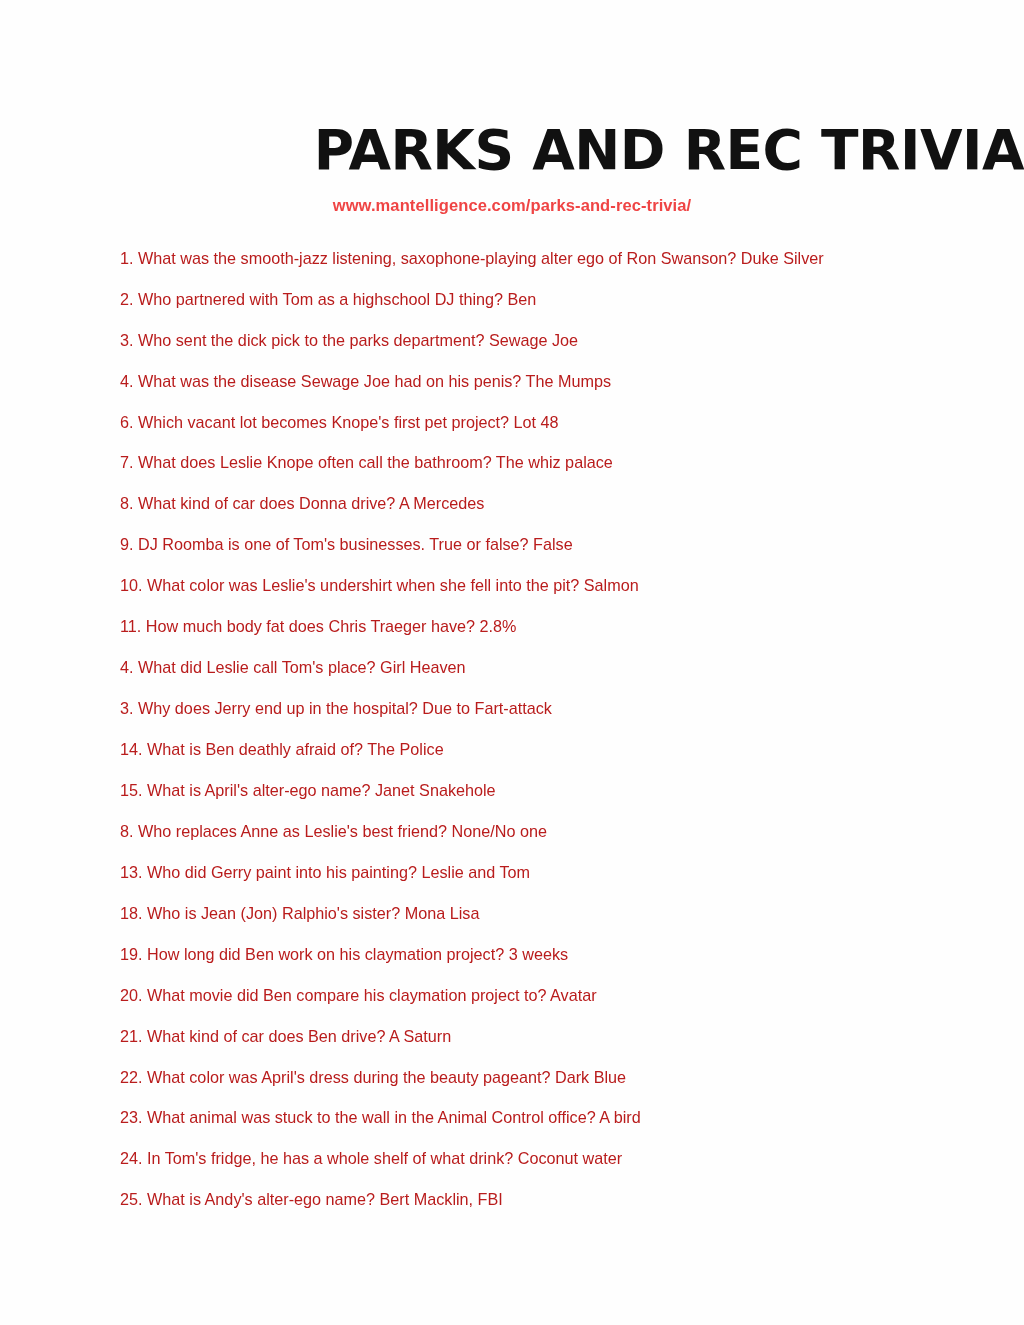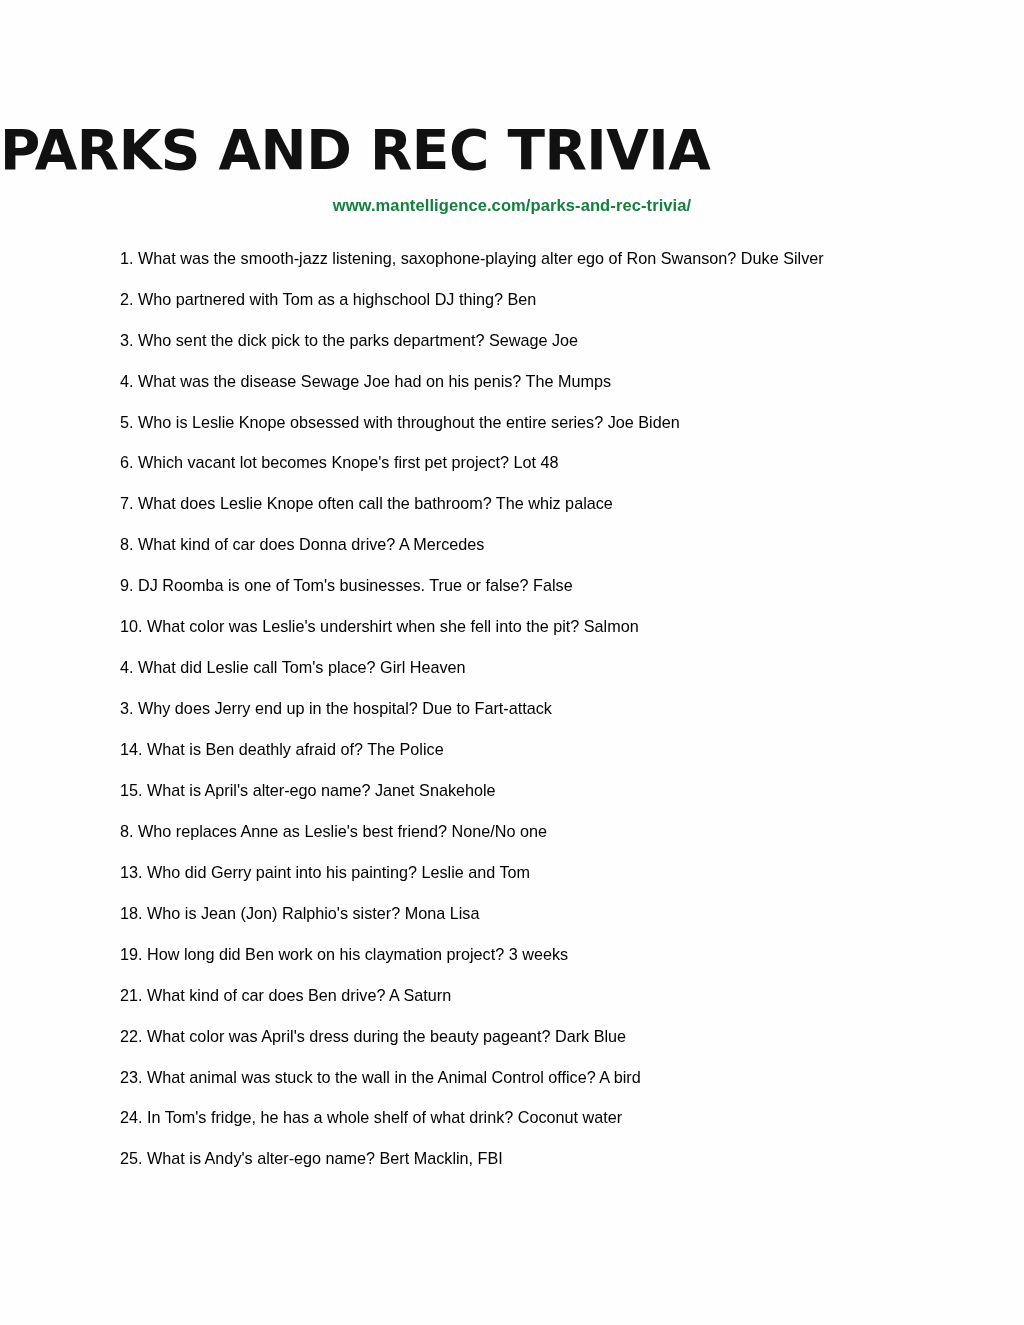--- a/index.html
+++ b/index.html
@@ -16,77 +16,78 @@
     overflow: hidden;
   }
   .page {
     width: 1024px;
     height: 1325px;
     box-sizing: border-box;
     background: #fefefe;
     position: relative;
   }
   .doc-title {
-    text-align: left;
+    text-align: right;
     font-size: 55px;
     font-weight: bold;
     letter-spacing: -0.5px;
     margin: 0;
     padding-top: 122px;
     line-height: 1.05;
     color: #111111;
     font-family: "DejaVu Sans", sans-serif;
   }
   .doc-url {
     text-align: center;
     font-size: 16.5px;
     font-weight: bold;
-    color: #15803d;
+    color: #ef4444;
     margin-top: 16px;
     letter-spacing: 0.1px;
   }
   .qa-list {
     list-style: none;
     margin: 0;
     padding: 0;
     margin-top: 34px;
   }
   .qa-item {
     font-size: 16.2px;
     line-height: 1.2;
-    color: #000000;
+    color: #b91c1c;
     padding: 0 0 0 120px;
     margin-bottom: 21.5px;
     white-space: nowrap;
   }
 </style>
 </head>
 <body>
 
 <div class="page">
   <h1 class="doc-title">PARKS AND REC TRIVIA</h1>
   <div class="doc-url">www.mantelligence.com/parks-and-rec-trivia/</div>
   <ul class="qa-list">
     <li class="qa-item">1. What was the smooth-jazz listening, saxophone-playing alter ego of Ron Swanson? Duke Silver</li>
     <li class="qa-item">2. Who partnered with Tom as a highschool DJ thing? Ben</li>
     <li class="qa-item">3. Who sent the dick pick to the parks department? Sewage Joe</li>
     <li class="qa-item">4. What was the disease Sewage Joe had on his penis? The Mumps</li>
-    <li class="qa-item">5. Who is Leslie Knope obsessed with throughout the entire series? Joe Biden</li>
     <li class="qa-item">6. Which vacant lot becomes Knope's first pet project? Lot 48</li>
     <li class="qa-item">7. What does Leslie Knope often call the bathroom? The whiz palace</li>
     <li class="qa-item">8. What kind of car does Donna drive? A Mercedes</li>
     <li class="qa-item">9. DJ Roomba is one of Tom's businesses. True or false? False</li>
     <li class="qa-item">10. What color was Leslie's undershirt when she fell into the pit? Salmon</li>
+    <li class="qa-item">11. How much body fat does Chris Traeger have? 2.8%</li>
     <li class="qa-item">4. What did Leslie call Tom's place? Girl Heaven</li>
     <li class="qa-item">3. Why does Jerry end up in the hospital? Due to Fart-attack</li>
     <li class="qa-item">14. What is Ben deathly afraid of? The Police</li>
     <li class="qa-item">15. What is April's alter-ego name? Janet Snakehole</li>
     <li class="qa-item">8. Who replaces Anne as Leslie's best friend? None/No one</li>
     <li class="qa-item">13. Who did Gerry paint into his painting? Leslie and Tom</li>
     <li class="qa-item">18. Who is Jean (Jon) Ralphio's sister? Mona Lisa</li>
     <li class="qa-item">19. How long did Ben work on his claymation project? 3 weeks</li>
+    <li class="qa-item">20. What movie did Ben compare his claymation project to? Avatar</li>
     <li class="qa-item">21. What kind of car does Ben drive? A Saturn</li>
     <li class="qa-item">22. What color was April's dress during the beauty pageant? Dark Blue</li>
     <li class="qa-item">23. What animal was stuck to the wall in the Animal Control office? A bird</li>
     <li class="qa-item">24. In Tom's fridge, he has a whole shelf of what drink? Coconut water</li>
     <li class="qa-item">25. What is Andy's alter-ego name? Bert Macklin, FBI</li>
   </ul>
 </div>
 
 </body></html>

